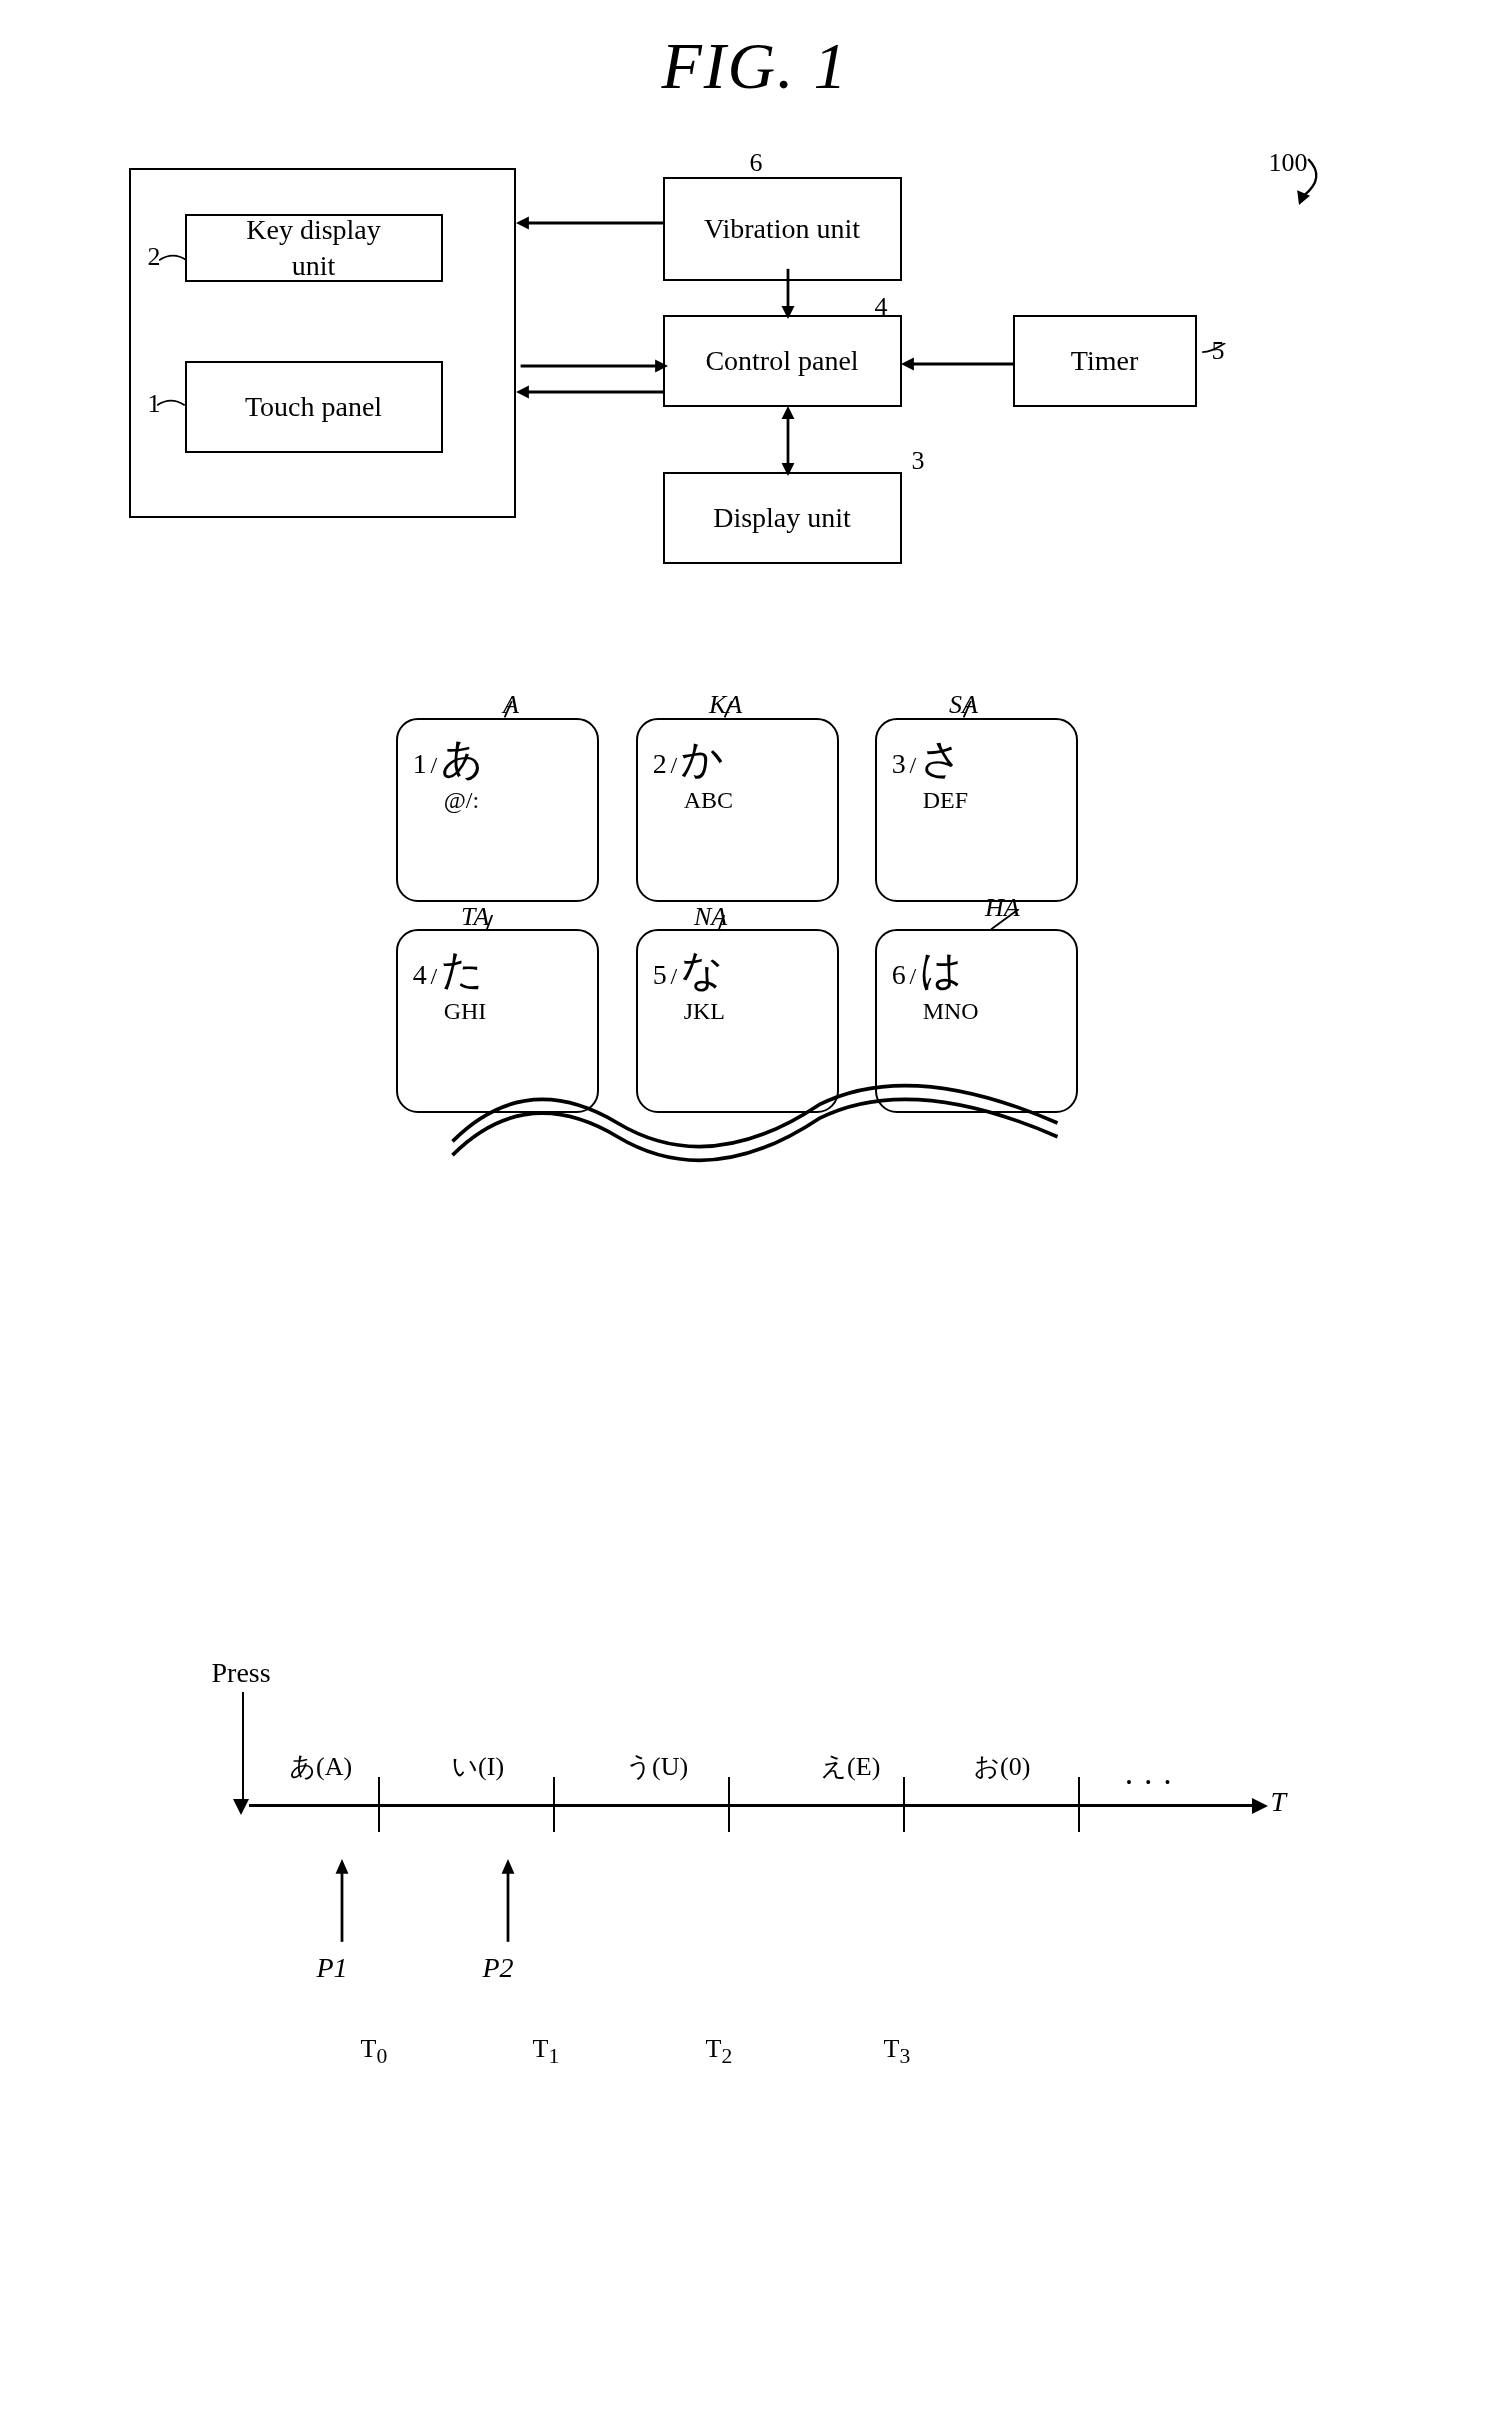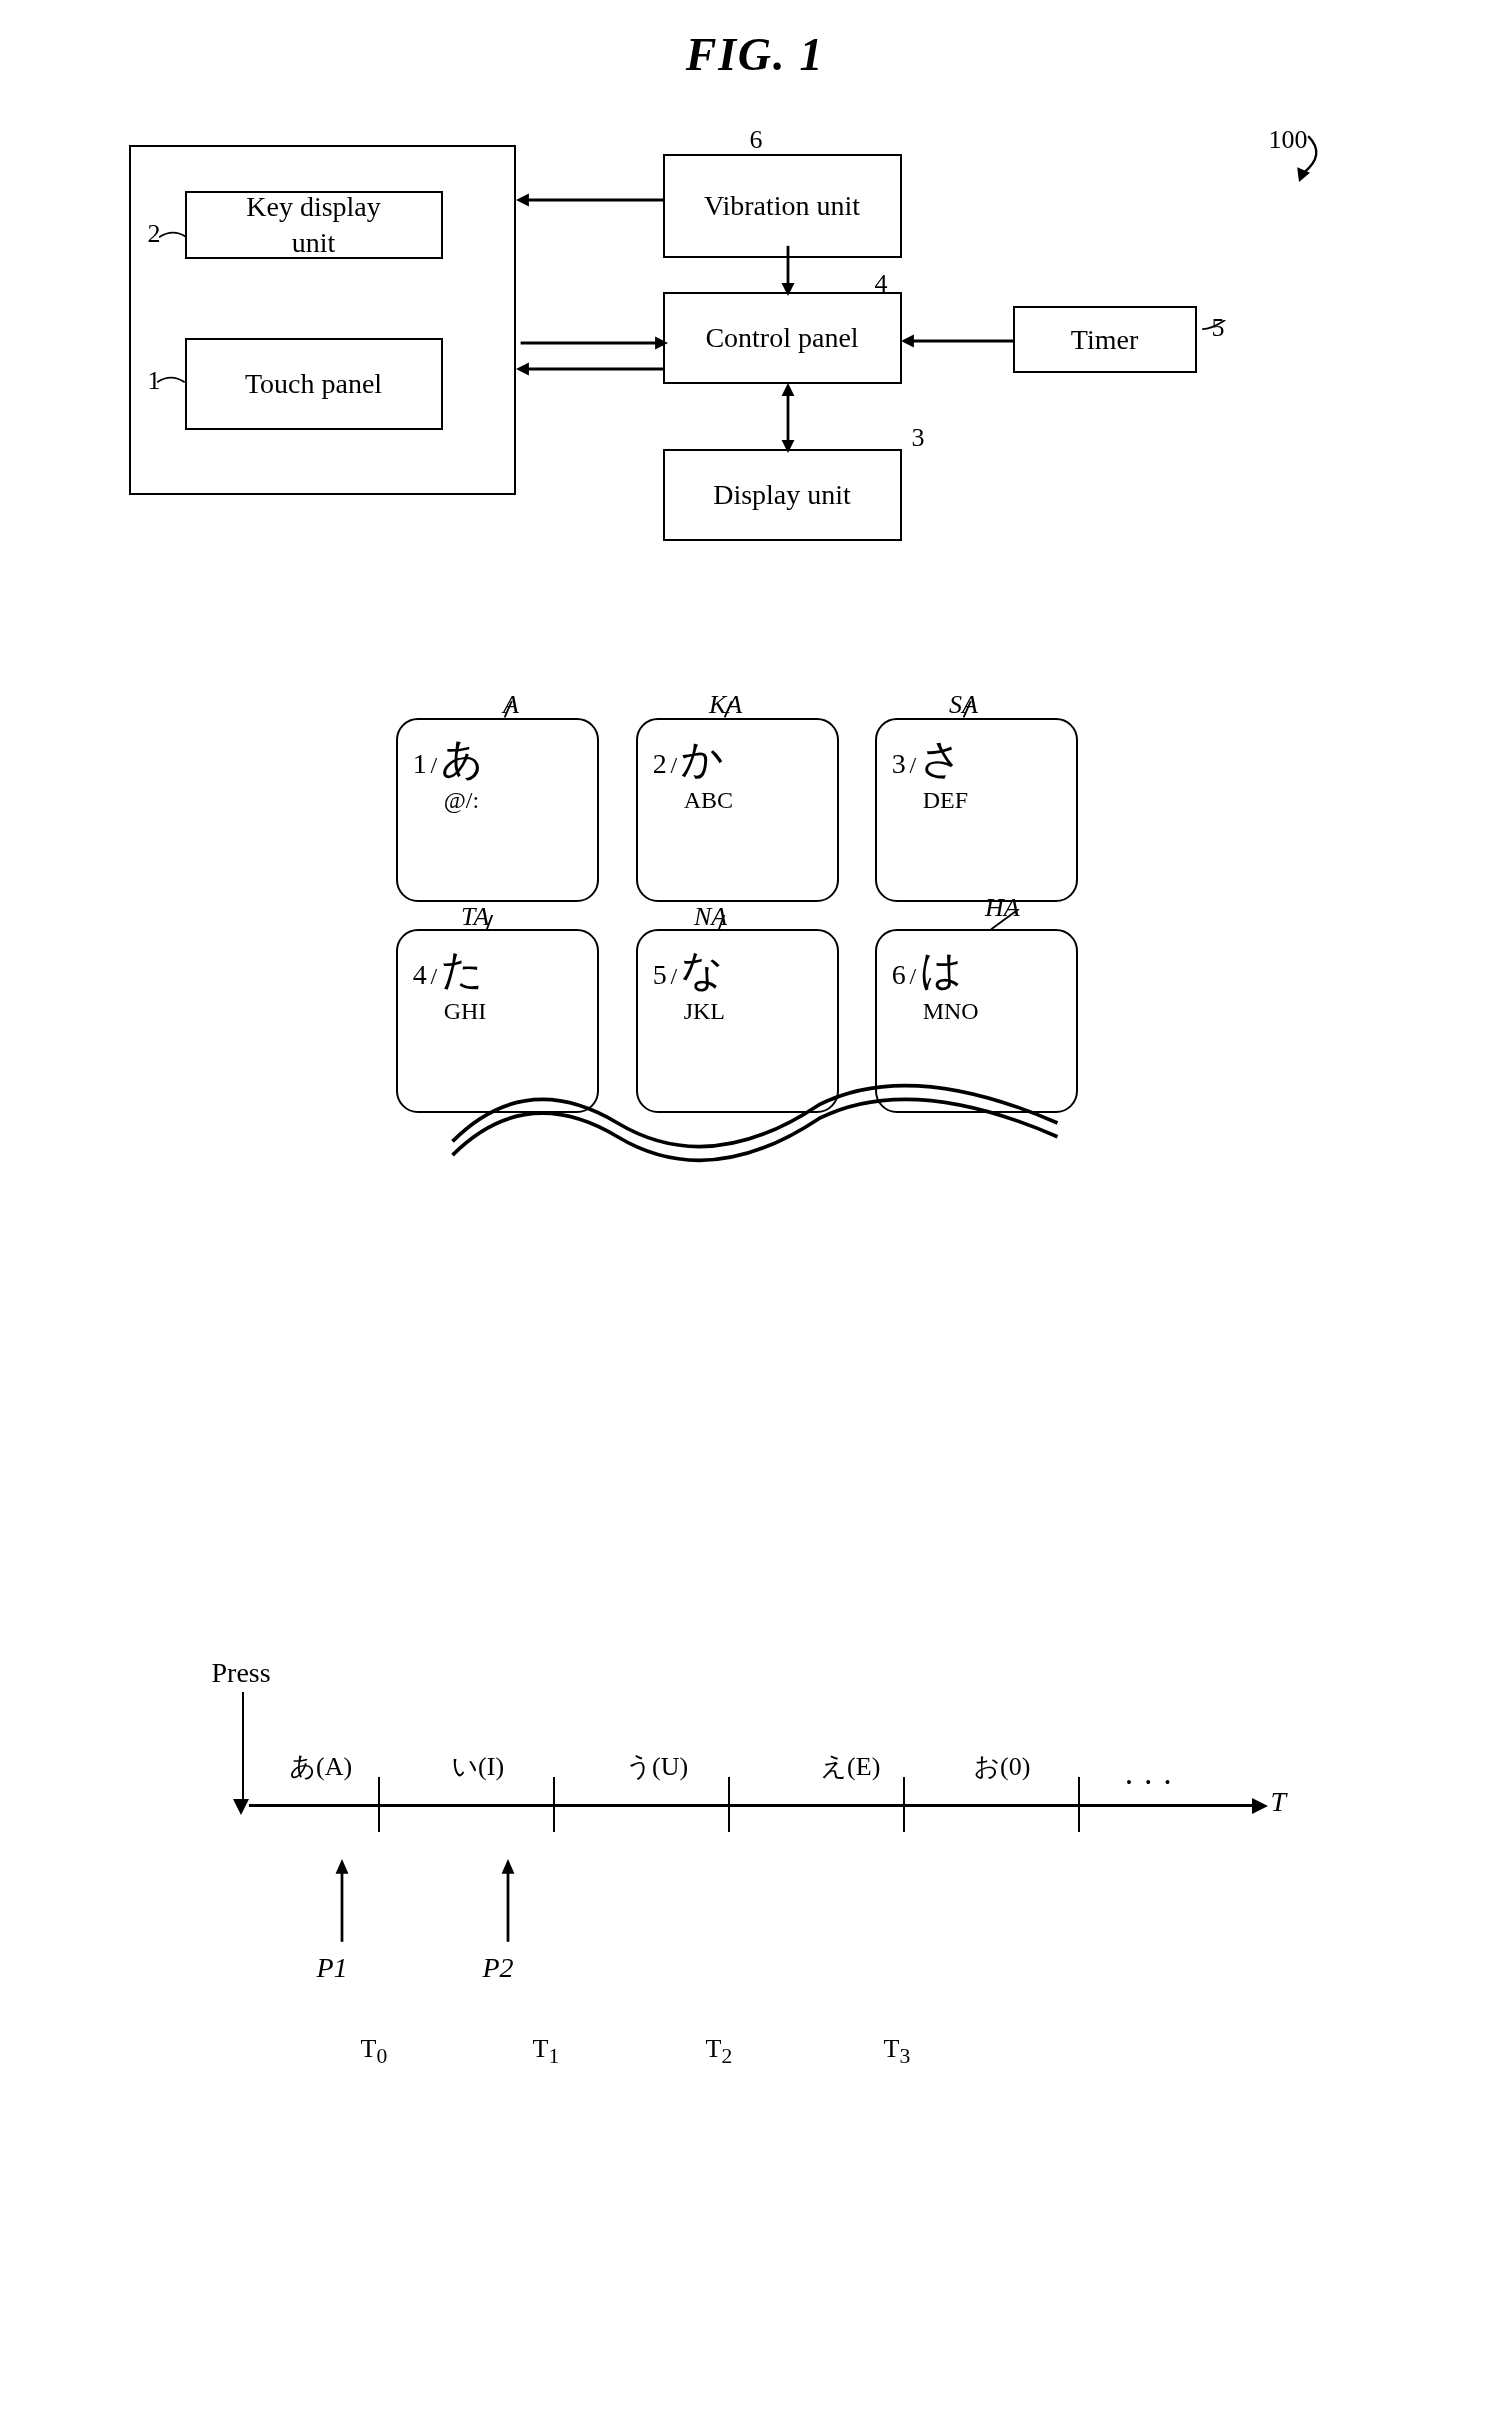--- a/index.html
+++ b/index.html
@@ -14,23 +14,23 @@
 
     
     .fig1-section {
       position: absolute;
       top: 28px;
       left: 0;
       width: 1510px;
     }
     .fig1-title {
       text-align: center;
-      font-size: 46px;
-      font-style: italic;
-      font-weight: bold;
+      font-size: 66px;
+      font-style: italic;
+      font-weight: normal;
       letter-spacing: 1.8px;
       margin-bottom: 18.4px;
     }
     .fig1-diagram {
       position: relative;
       width: 1289px;
       height: 516px;
       margin: 0 auto;
     }
 
@@ -67,22 +67,22 @@
     }
     .fig1-vibration-unit {
       left: 552px; top: 55px;
       width: 239px; height: 104px;
     }
     .fig1-display-unit {
       left: 552px; top: 350px;
       width: 239px; height: 92px;
     }
     .fig1-timer {
-      left: 902px; top: 207px;
-      width: 184px; height: 67px;
+      left: 902px; top: 193px;
+      width: 184px; height: 92px;
     }
 
     
     .fig1-label {
       position: absolute;
       font-size: 26px;
     }
 
     
     .fig2-section {

